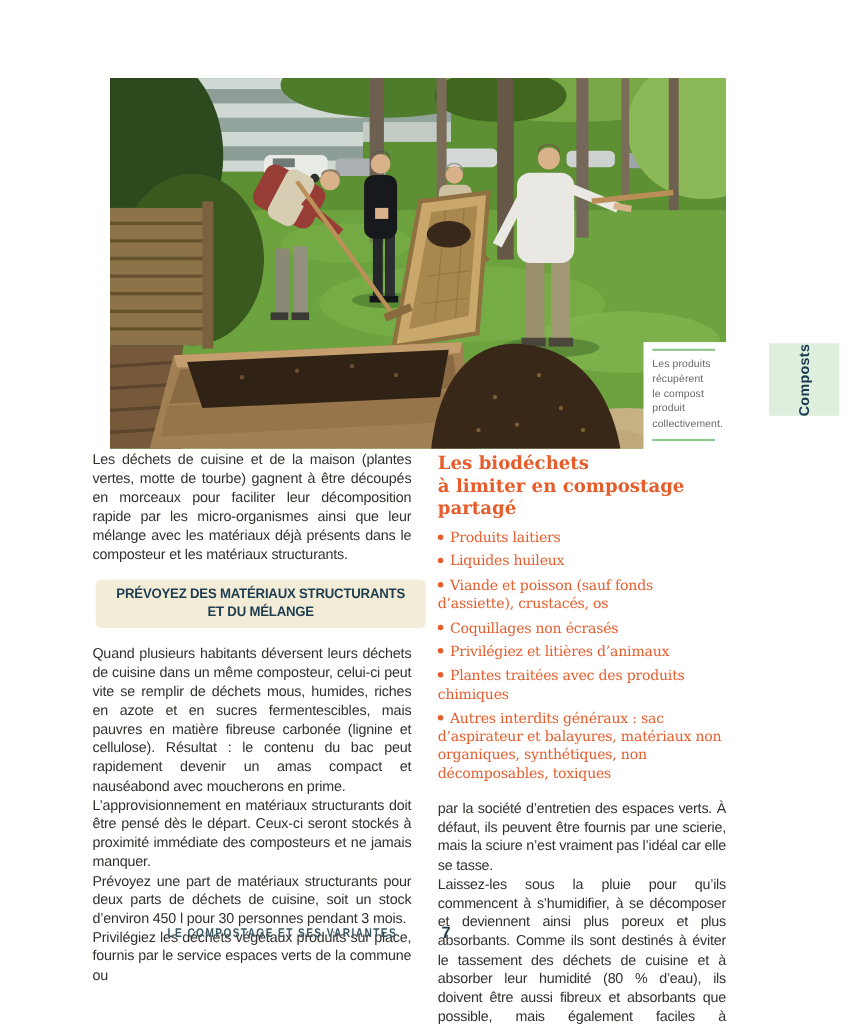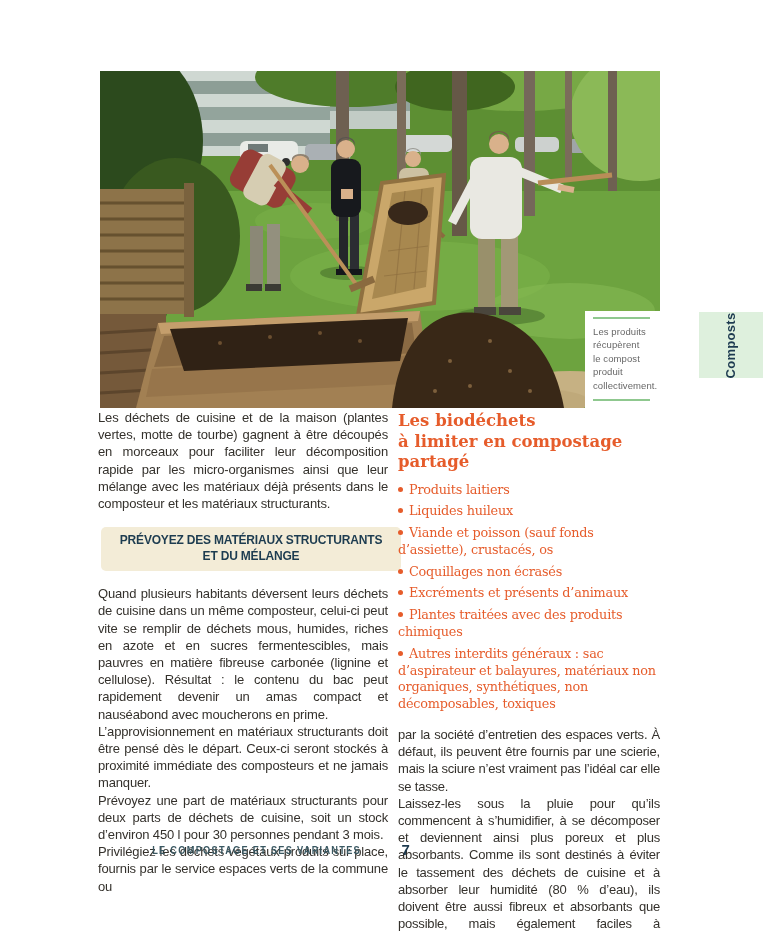--- a/index.html
+++ b/index.html
@@ -27,21 +27,21 @@
     position:absolute; left:699px; top:312px; width:64px; height:66px;
     background:#def0dd; display:flex; align-items:center; justify-content:center;
   }
   .chapter-tab span {
     transform:rotate(-90deg); white-space:nowrap;
     font-weight:bold; font-size:13px; color:#1d3a50; letter-spacing:0.3px;
   }
 
   
   .col { position:absolute; top:409px; }
-  .col-left  { left:98px; width:290px; }
+  .col-left  { left:84px; width:290px; }
   .col-right { left:398px; width:262px; }
 
   .bodytext {
     font-size:13px; line-height:17.2px; color:#34312c;
     text-align:justify; letter-spacing:-0.15px; margin:0;
   }
   .col-left .bodytext + .bodytext { margin-top:0; }
 
   .callout {
     margin:15px 0 14px 3px; width:300px; box-sizing:border-box;
@@ -266,21 +266,21 @@
   </div>
 
   <div class="col col-right">
     <h2 class="bio-heading"><span>Les biodéchets</span><br>
       <span>à limiter en compostage partagé</span></h2>
     <ul class="bio-list">
       <li><span class="dot"></span><span>Produits laitiers</span></li>
       <li><span class="dot"></span><span>Liquides huileux</span></li>
       <li><span class="dot"></span><span>Viande et poisson (sauf fonds d’assiette), crustacés, os</span></li>
       <li><span class="dot"></span><span>Coquillages non écrasés</span></li>
-      <li><span class="dot"></span><span>Excréments et présents d’animaux</span></li>
+      <li><span class="dot"></span><span>Privilégiez et litières d’animaux</span></li>
       <li><span class="dot"></span><span>Plantes traitées avec des produits chimiques</span></li>
       <li><span class="dot"></span><span>Autres interdits généraux : sac d’aspirateur et balayures, matériaux non organiques, synthétiques, non décomposables, toxiques</span></li>
     </ul>
     <p class="bodytext">par la société d’entretien des espaces verts. À défaut, ils peuvent être fournis par une scierie, mais la sciure n’est vraiment pas l’idéal car elle se tasse.</p>
     <p class="bodytext">Laissez-les sous la pluie pour qu’ils commencent à s’humidifier, à se décomposer et deviennent ainsi plus poreux et plus absorbants. Comme ils sont destinés à éviter le tassement des déchets de cuisine et à absorber leur humidité (80 % d’eau), ils doivent être aussi fibreux et absorbants que possible, mais également faciles à décomposer et à trouver pour ne pas en manquer.</p>
   </div>
 
   <div class="footer">
     <span class="running-title">LE COMPOSTAGE ET SES VARIANTES</span>
     <span class="page-number">7</span>

